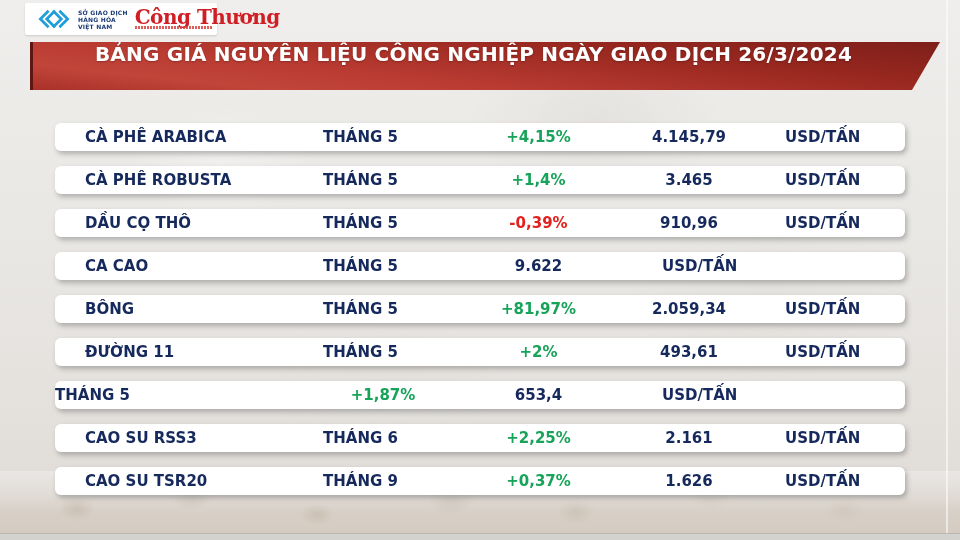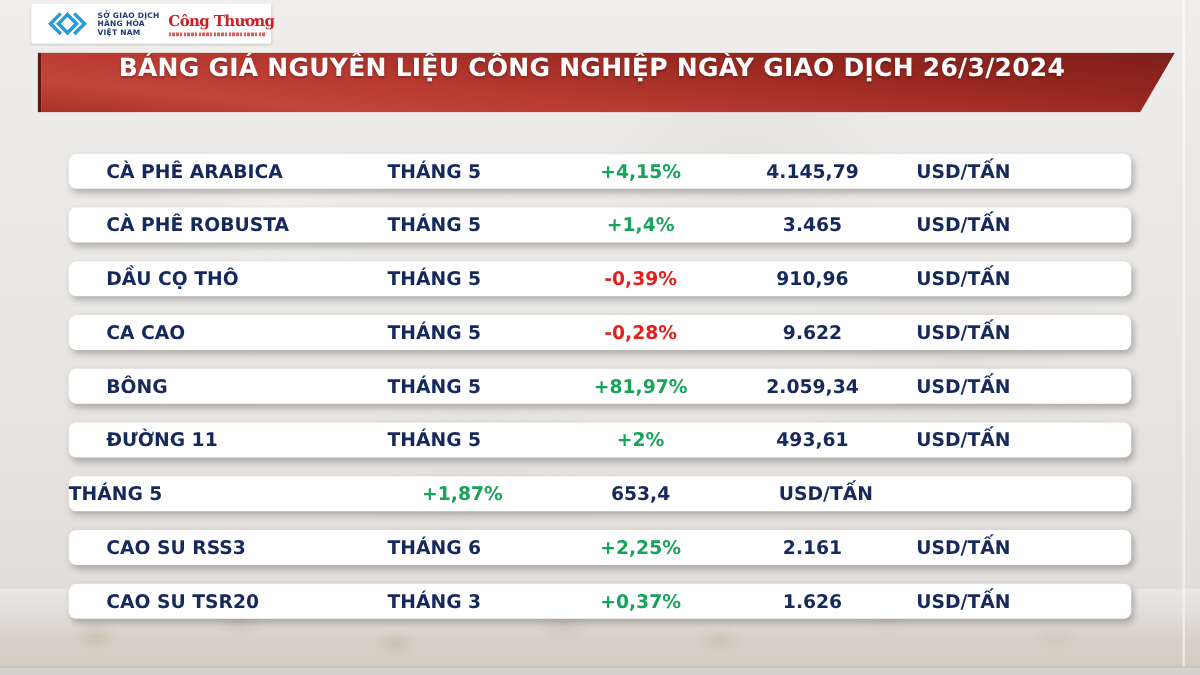--- a/index.html
+++ b/index.html
@@ -59,21 +59,21 @@
     box-shadow:0 1px 2px rgba(0,0,0,.15);
   }
   .mxv-icon { flex:0 0 auto; display:block; }
   .exchange-name {
     font-size:6px; line-height:7px; font-weight:bold; color:#1b3a75; letter-spacing:.2px;
     white-space:nowrap;
   }
   .paper { display:flex; flex-direction:column; align-items:flex-start; margin-left:2px; }
   .paper-name {
     font-family:"DejaVu Serif","Liberation Serif",serif;
-    font-weight:bold; font-size:12px; line-height:16px; color:#cf1e24; letter-spacing:-0.5px;
+    font-weight:bold; font-size:20px; line-height:16px; color:#cf1e24; letter-spacing:-0.5px;
     white-space:nowrap;
   }
   .paper-tagline {
     margin-top:1px; height:3px; width:78px; opacity:.85;
     background:repeating-linear-gradient(90deg,#d8413f 0 2px, rgba(255,255,255,0) 2px 3px);
   }
 
   
   .banner {
     position:absolute; left:30px; top:42px; width:910px; height:48px;
@@ -88,21 +88,21 @@
     text-shadow:0 1px 2px rgba(0,0,0,.25);
   }
 
   
   .price-table { position:absolute; left:55px; top:123px; width:850px; }
   .row {
     display:grid; grid-template-columns:255px 120px 165px 110px 200px;
     align-items:center; height:28px; margin-bottom:15px;
     background:#fff; border-radius:6px;
     box-shadow:2px 3px 5px rgba(70,70,70,.35);
-    font-weight:bold; font-size:15px; color:#16295c;
+    font-weight:bold; font-size:15px; color:#16295c;gap:13px;
   }
   .cell-commodity { padding-left:30px; white-space:nowrap; }
   .cell-month { white-space:nowrap; }
   .cell-change { text-align:center; white-space:nowrap; }
   .cell-change.up { color:#18a35a; }
   .cell-change.down { color:#e2201c; }
   .cell-price { text-align:center; white-space:nowrap; }
   .cell-unit { padding-left:28px; white-space:nowrap; }
 </style>
 </head>
@@ -161,21 +161,20 @@
     <div class="row">
     <div class="cell-commodity">DẦU CỌ THÔ</div>
     <div class="cell-month">THÁNG 5</div>
     <div class="cell-change down">-0,39%</div>
     <div class="cell-price">910,96</div>
     <div class="cell-unit">USD/TẤN</div>
   </div>
     <div class="row">
     <div class="cell-commodity">CA CAO</div>
     <div class="cell-month">THÁNG 5</div>
-    <div class="cell-change down">-0,28%</div>
     <div class="cell-price">9.622</div>
     <div class="cell-unit">USD/TẤN</div>
   </div>
     <div class="row">
     <div class="cell-commodity">BÔNG</div>
     <div class="cell-month">THÁNG 5</div>
     <div class="cell-change up">+81,97%</div>
     <div class="cell-price">2.059,34</div>
     <div class="cell-unit">USD/TẤN</div>
   </div>
@@ -194,18 +193,18 @@
   </div>
     <div class="row">
     <div class="cell-commodity">CAO SU RSS3</div>
     <div class="cell-month">THÁNG 6</div>
     <div class="cell-change up">+2,25%</div>
     <div class="cell-price">2.161</div>
     <div class="cell-unit">USD/TẤN</div>
   </div>
     <div class="row">
     <div class="cell-commodity">CAO SU TSR20</div>
-    <div class="cell-month">THÁNG 3</div>
+    <div class="cell-month">THÁNG 9</div>
     <div class="cell-change up">+0,37%</div>
     <div class="cell-price">1.626</div>
     <div class="cell-unit">USD/TẤN</div>
   </div>
   </div>
 
 </body></html>

